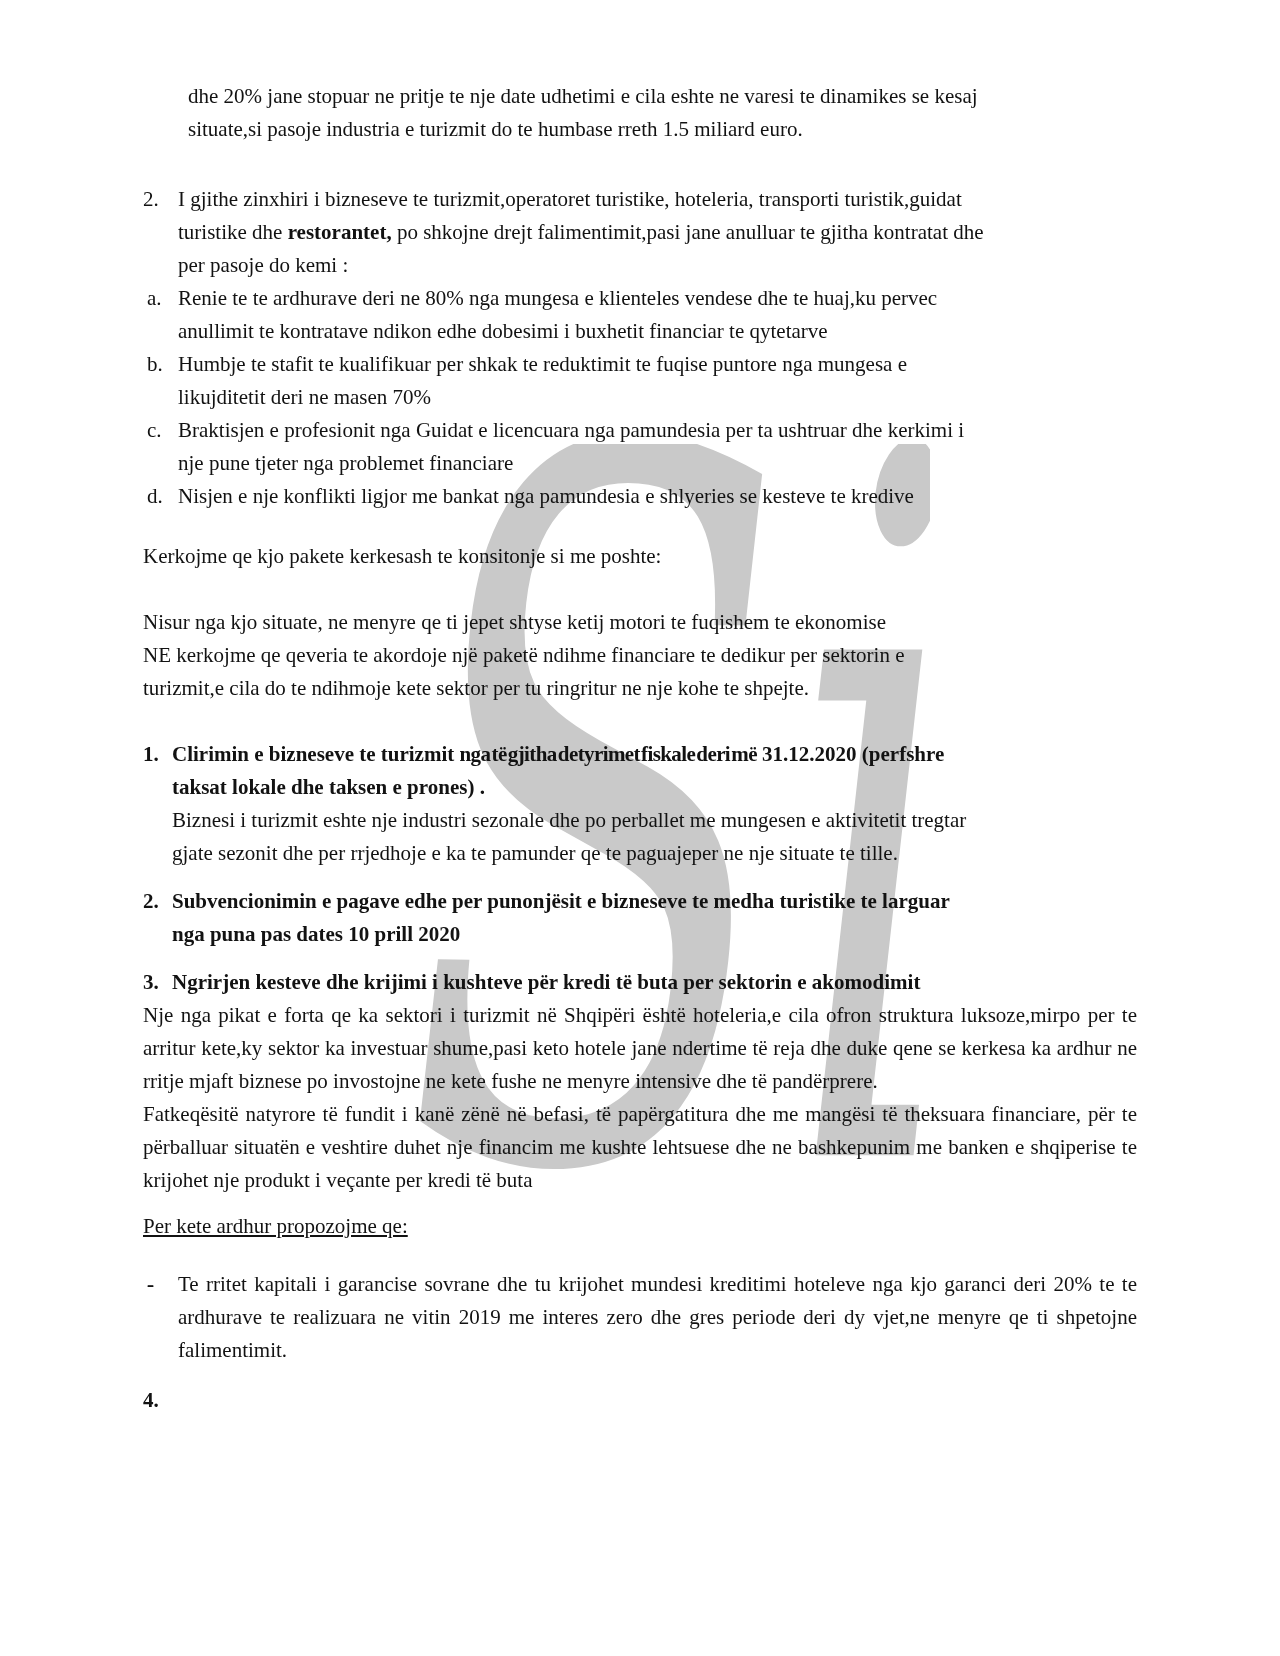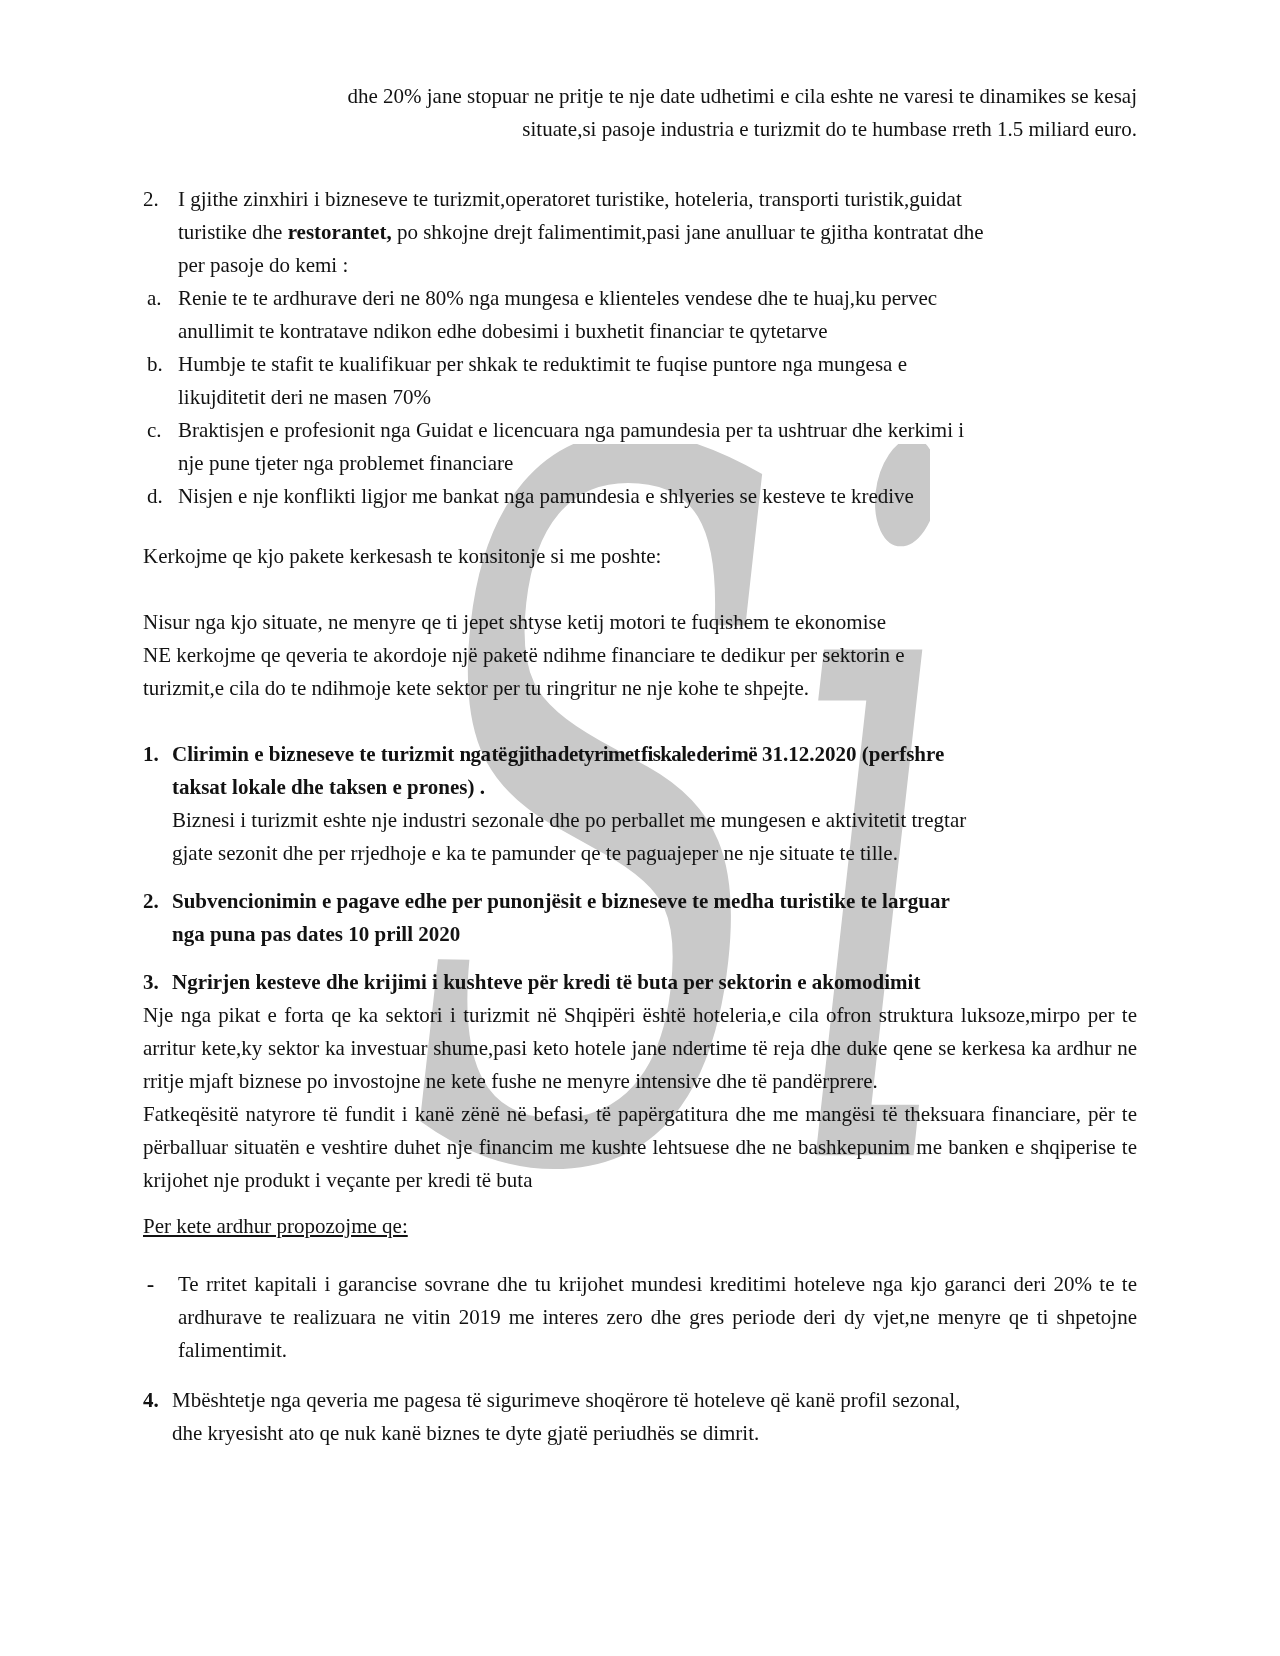--- a/index.html
+++ b/index.html
@@ -13,21 +13,21 @@
     overflow:hidden;
   }
   .watermark {
     position:absolute; left:415px; top:444px;
     width:515px; height:760px;
     z-index:0;
   }
   .content { position:relative; z-index:1; padding:80px 143px 0 143px; }
   p, .blk { margin:0; }
   .preline { white-space:pre-line; }
-  .indent-cont { padding-left:45px;text-align:right; }
+  .indent-cont { padding-left:45px; }
   .hang { position:relative; padding-left:35px; }
   .hang > .marker { position:absolute; left:4px; top:0; }
   .hang.num > .marker { left:0; }
   .req { position:relative; padding-left:29px; }
   .req > .marker { position:absolute; left:0; top:0; font-weight:bold; }
   .bold { font-weight:bold; }
   .cond { letter-spacing:-0.6px; word-spacing:-3.5px; }
   .just { text-align:justify; }
   .underline { text-decoration:underline; }
   .mt13{margin-top:13px} .mt15{margin-top:15px} .mt17{margin-top:17px}
@@ -110,18 +110,16 @@
       <span class="marker">-</span>
     </div>
 
     <div class="blk hang just mt25">
       <span class="marker">-</span>
       <span>Te  rritet kapitali  i garancise sovrane dhe tu krijohet mundesi  kreditimi hoteleve nga kjo garanci deri 20% te te ardhurave te realizuara ne vitin 2019 me interes zero dhe gres periode deri dy vjet,ne menyre qe ti shpetojne falimentimit.</span>
     </div>
 
     <div class="blk req mt17">
       <span class="marker">4.</span>
-      <span class="preline">Mbështetje nga qeveria me pagesa të sigurimeve shoqërore të hoteleve që kanë profil sezonal,
-dhe kryesisht ato qe nuk kanë biznes te dyte gjatë periudhës se dimrit.</span>
     </div>
 
   </div>
 </div>
 
 </body></html>

